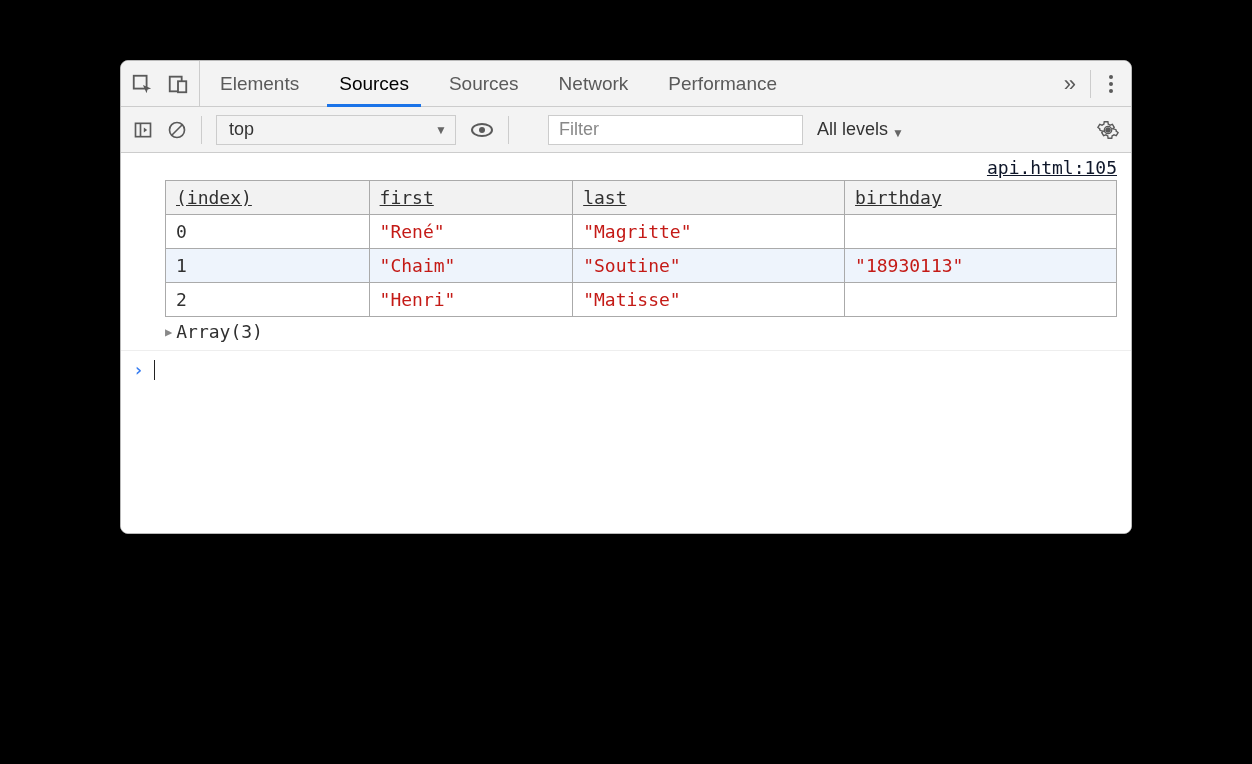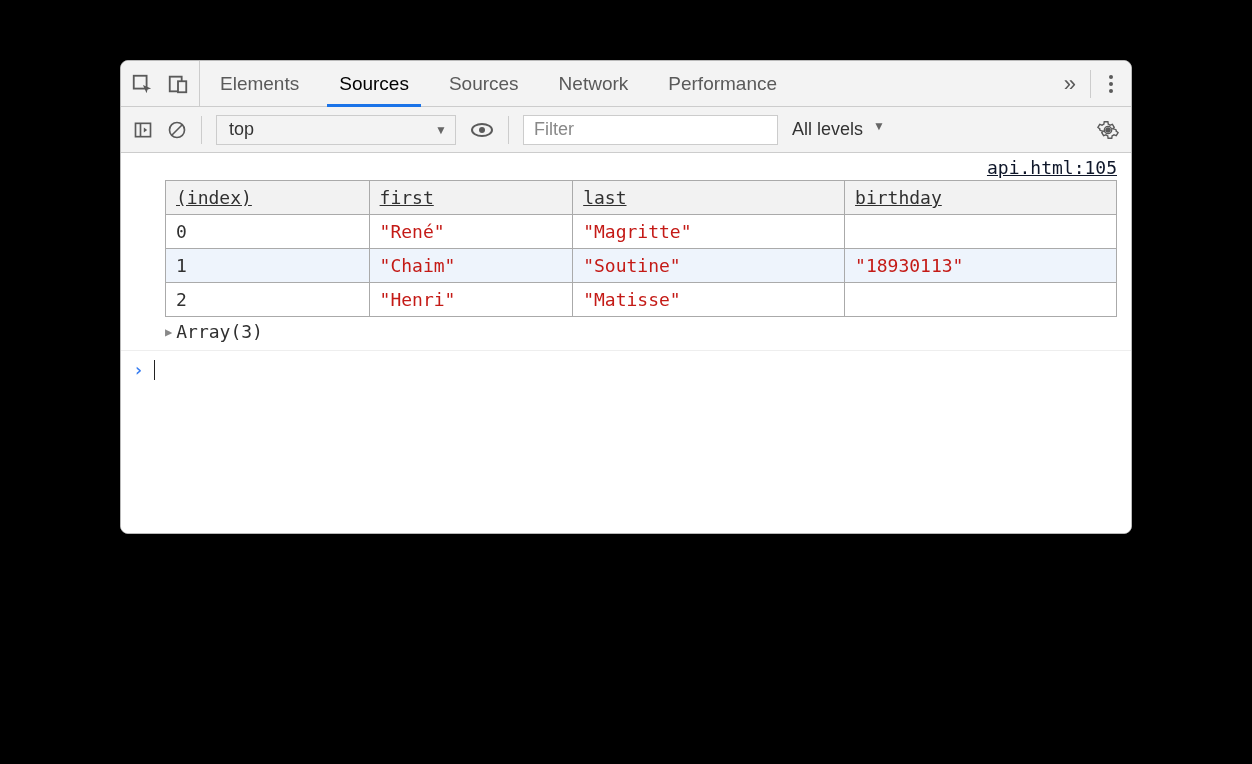--- a/index.html
+++ b/index.html
@@ -115,23 +115,24 @@
   }
   .toolbar .ctx .tri { font-size: 12px; color: #666; }
   .toolbar input.filter {
     height: 30px;
     border: 1px solid #ccc;
     background: #fff;
     padding: 0 10px;
     font-size: 18px;
     width: 255px;
     color: #333;
+    margin-left: 25px;
   }
   .toolbar input.filter::placeholder { color: #888; }
-  .toolbar .levels { color: #333; display: flex; align-items: flex-start; gap: 10px; }
+  .toolbar .levels { color: #333; display: flex; align-items: flex-end; gap: 4px; }
   .toolbar .levels .tri { font-size: 12px; color: #666; }
   .toolbar .gear { margin-left: auto; }
 
   .console-body {
     background: #fff;
     font-family: Menlo, Consolas, monospace;
     font-size: 18px;
     color: #303030;
     min-height: 380px;
   }

